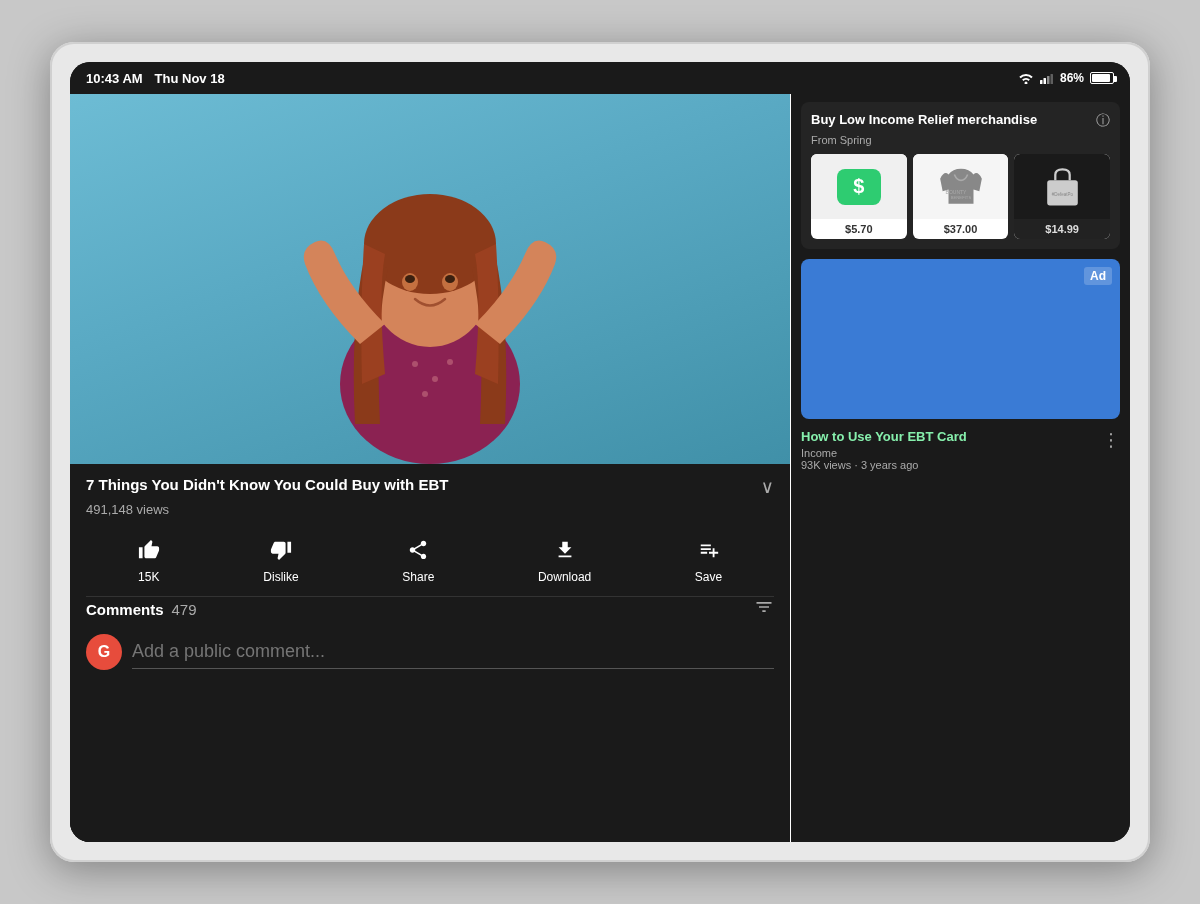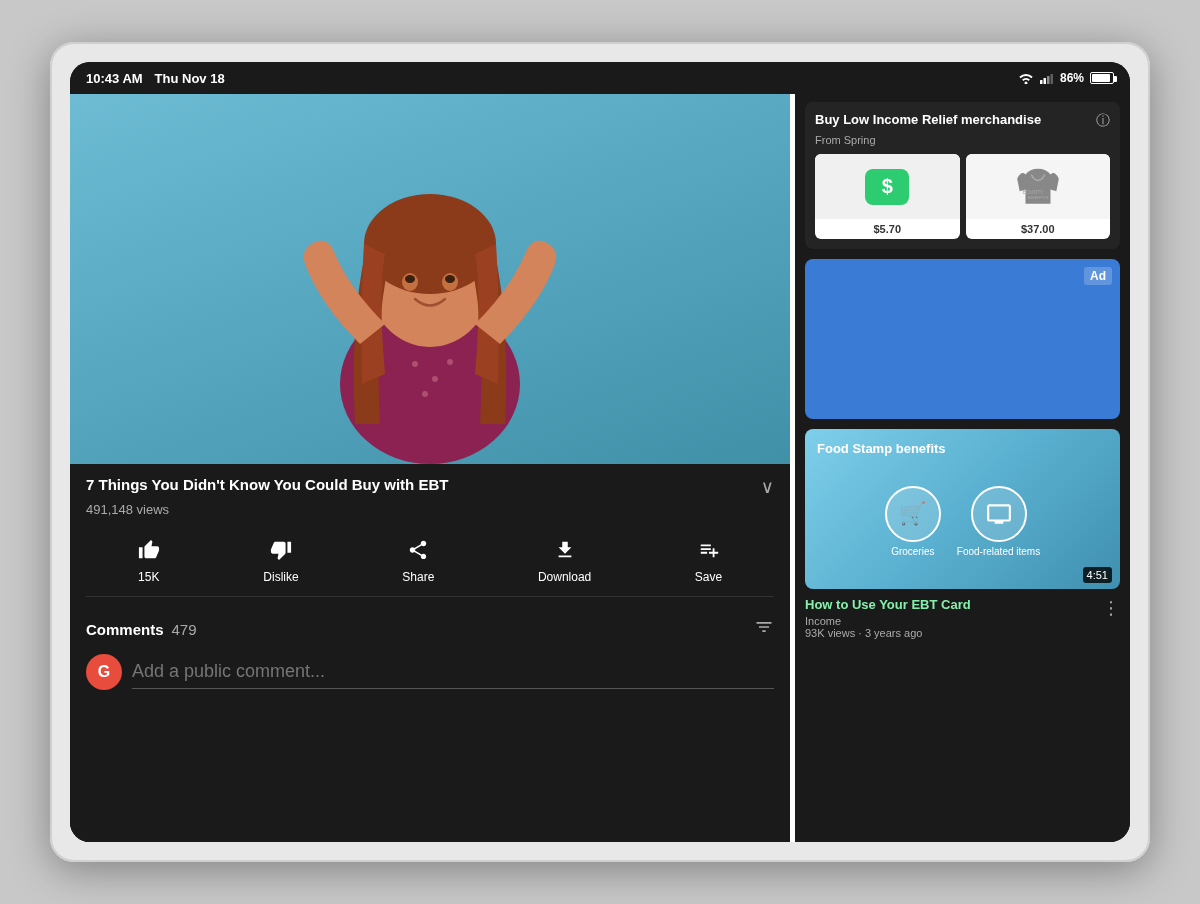--- a/index.html
+++ b/index.html
@@ -125,21 +125,21 @@
       color: #aaa;
       font-size: 13px;
       margin-bottom: 14px;
     }
     
     .action-bar {
       display: flex;
       justify-content: space-around;
       padding: 8px 0 12px;
       border-bottom: 1px solid #333;
-      margin-bottom: 20px;
+      margin-bottom: 0;
     }
     .action-btn {
       display: flex;
       flex-direction: column;
       align-items: center;
       gap: 4px;
       color: #fff;
       font-size: 12px;
       cursor: pointer;
       background: none;
@@ -241,21 +241,21 @@
       font-size: 18px;
       padding: 6px 0;
       outline: none;
     }
     
     .right-col {
       flex: 1;
       background: #1a1a1a;
       overflow-y: auto;
       padding: 8px 10px;
-      border-left: 5px solid #ffffff;
+      border-left: 1px solid #ffffff;
     }
     
     .merch-section {
       background: #242424;
       border-radius: 8px;
       padding: 10px;
       margin-bottom: 10px;
     }
     .merch-header {
       display: flex;
@@ -607,48 +607,38 @@
                 <svg width="50" height="50" viewBox="0 0 60 60" fill="#888">
                   <path d="M15 15 Q10 10 5 20 L8 35 L15 33 L15 50 L45 50 L45 33 L52 35 L55 20 Q50 10 45 15 Q40 8 30 8 Q20 8 15 15Z"></path>
                   <path d="M22 15 Q25 22 30 22 Q35 22 38 15" fill="none" stroke="#aaa" stroke-width="2"></path>
                   <text x="24" y="38" font-size="6" fill="#aaa" text-anchor="middle">BOUNTY</text>
                   <text x="30" y="44" font-size="5" fill="#aaa" text-anchor="middle">BENEFITS</text>
                 </svg>
               </div>
               <div class="merch-price">$37.00</div>
             </div>
 
+            <div class="merch-item merch-item-3">
+              <div class="merch-img merch-img-3">
+                <svg width="45" height="45" viewBox="0 0 50 50" fill="#ccc">
+                  <rect x="8" y="18" width="34" height="28" rx="3"></rect>
+                  <path d="M17 18 L17 12 Q17 6 25 6 Q33 6 33 12 L33 18" fill="none" stroke="#ccc" stroke-width="2.5"></path>
+                  <text x="25" y="36" font-size="5" fill="#888" text-anchor="middle">#DefeatPo</text>
+                </svg>
+              </div>
+              <div class="merch-price">$14.99</div>
+            </div>
           </div>
         </div>
 
         <div class="ad-section">
           <span class="ad-label">Ad</span>
         </div>
 
         <div class="rec-video">
-          <div class="rec-thumb">
-            <div class="rec-thumb-bg">
-              <span class="food-stamp-title">Food Stamp benefits</span>
-              <div class="food-icons">
-                <div class="food-icon-item">
-                  <div class="food-icon-circle">🛒</div>
-                  <span class="food-icon-label">Groceries</span>
-                </div>
-                <div class="food-icon-item">
-                  <div class="food-icon-circle">
-                    <svg width="26" height="26" viewBox="0 0 24 24" fill="white">
-                      <path d="M21 3H3c-1.1 0-2 .9-2 2v12c0 1.1.9 2 2 2h5v2h8v-2h5c1.1 0 2-.9 2-2V5c0-1.1-.9-2-2-2zm0 14H3V5h18v12z"></path>
-                    </svg>
-                  </div>
-                  <span class="food-icon-label">Food-related items</span>
-                </div>
-              </div>
-            </div>
-            <span class="rec-duration">4:51</span>
-          </div>
           <div class="rec-info">
             <div class="rec-meta">
               <div class="rec-title">How to Use Your EBT Card</div>
               <div class="rec-channel">Income</div>
               <div class="rec-stats">93K views · 3 years ago</div>
             </div>
             <button class="more-btn">⋮</button>
           </div>
         </div>
 

